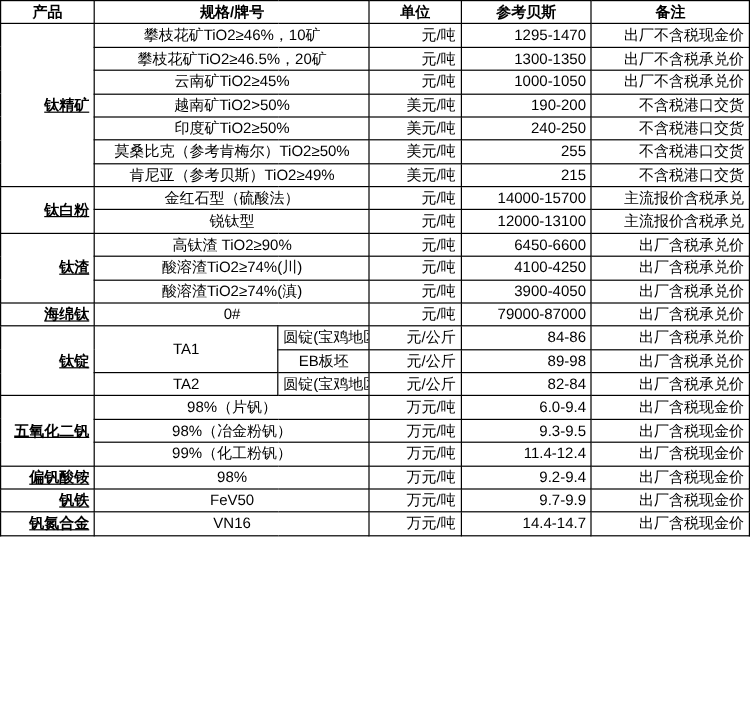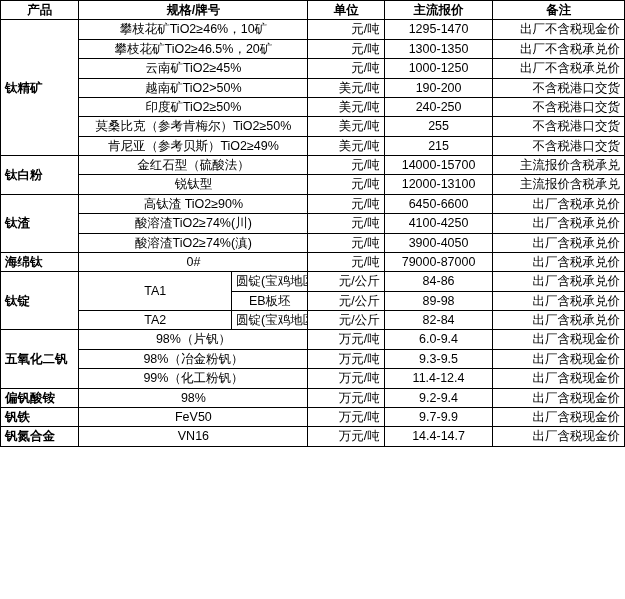--- a/index.html
+++ b/index.html
@@ -27,31 +27,32 @@
     vertical-align: middle;
     white-space: nowrap;
     overflow: hidden;
   }
   .hdr {
     text-align: center;
     font-weight: bold;
     font-size: 13px;
   }
   .cat {
-    text-align: left;
+    text-align: right;
     font-weight: bold;
+    text-decoration: underline;
   }
   .left {
     text-align: center;
   }
   .unit {
     text-align: right;
   }
   .price {
-    text-align: center;
+    text-align: right;
     padding-left: 5px;
   }
   .note {
     text-align: right;
   }
   
   col.c-cat    { width: 78px; }
   col.c-spec   { width: 152px; }
   col.c-spec2  { width: 76px; }
   col.c-unit   { width: 76px; }
@@ -68,40 +69,40 @@
       <col class="c-spec2">
       <col class="c-unit">
       <col class="c-price">
       <col class="c-note">
   </colgroup>
   <tbody>
     <tr>
       <td class="hdr">产品</td>
       <td class="hdr" colspan="2">规格/牌号</td>
       <td class="hdr">单位</td>
-      <td class="hdr">主流报价</td>
+      <td class="hdr">参考贝斯</td>
       <td class="hdr">备注</td>
     </tr>
   <tr>
         <td class="cat" rowspan="7">钛精矿</td>
         <td class="left" colspan="2">攀枝花矿TiO2≥46%，10矿</td>
         <td class="unit">元/吨</td>
         <td class="price">1295-1470</td>
         <td class="note">出厂不含税现金价</td>
       </tr>
       <tr>
         <td class="left" colspan="2">攀枝花矿TiO2≥46.5%，20矿</td>
         <td class="unit">元/吨</td>
         <td class="price">1300-1350</td>
         <td class="note">出厂不含税承兑价</td>
       </tr>
       <tr>
         <td class="left" colspan="2">云南矿TiO2≥45%</td>
         <td class="unit">元/吨</td>
-        <td class="price">1000-1250</td>
+        <td class="price">1000-1050</td>
         <td class="note">出厂不含税承兑价</td>
       </tr>
       <tr>
         <td class="left" colspan="2">越南矿TiO2&gt;50%</td>
         <td class="unit">美元/吨</td>
         <td class="price">190-200</td>
         <td class="note">不含税港口交货</td>
       </tr>
       <tr>
         <td class="left" colspan="2">印度矿TiO2≥50%</td>

